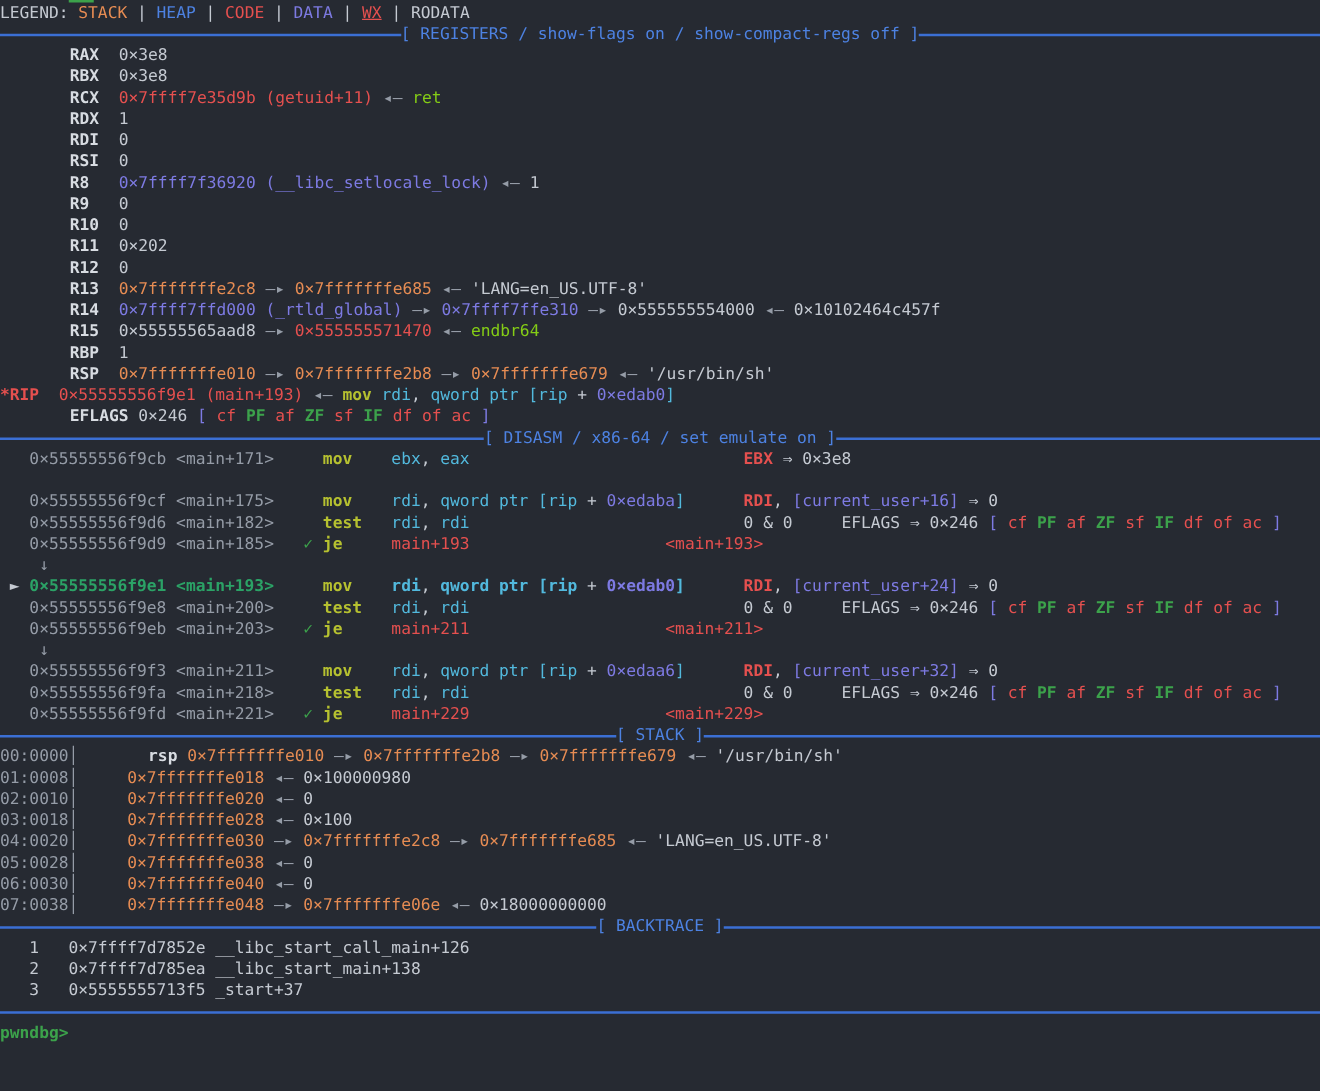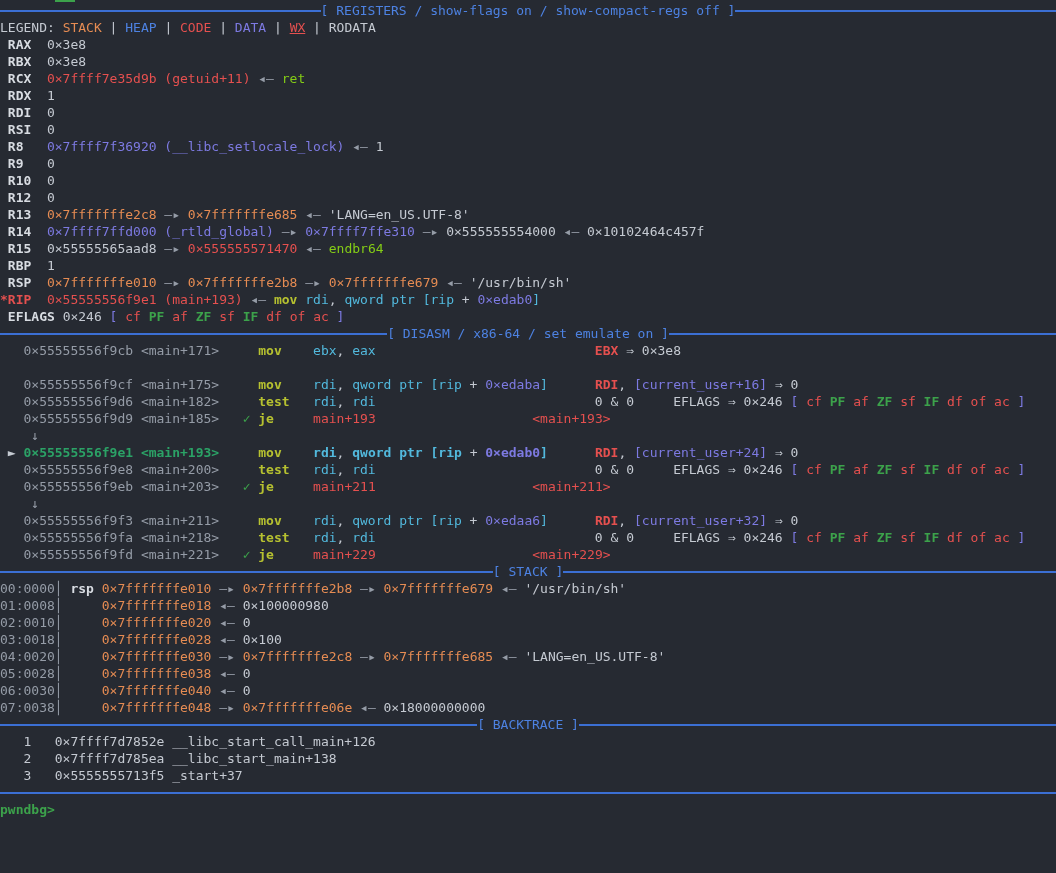--- a/index.html
+++ b/index.html
@@ -14,21 +14,21 @@
     overflow:hidden;
   }
   .line{white-space:pre;height:17px;}
   .line span{white-space:pre;}
   .rule{display:flex;align-items:center;}
   .rline{flex:1;height:2px;background:#3b6fd4;}
   .rlabel{color:#4d82e2;}
   
   .fg{color:#c5cad2;}
   .dim{color:#959ca7;}
-  .wh{color:#d8dce2;font-weight:bold;}
+  .wh{color:#d8dce2;font-weight:bold;padding-left:48px;}
   .or{color:#e68c53;}
   .bl{color:#4d82e2;}
   .rd{color:#e5504f;}
   .rb{color:#e5504f;font-weight:bold;text-align:center;}
   .pu{color:#7d7ae2;}
   .pb{color:#7d7ae2;font-weight:bold;}
   .gb{color:#3ca24b;font-weight:bold;text-align:center;}
   .cg{color:#2ba266;font-weight:bold;}
   .yg{color:#84cc16;}
   .yb{color:#b6c130;font-weight:bold;text-align:right;}
@@ -36,31 +36,32 @@
   .cb{color:#52b9dd;font-weight:bold;}
   .wx{color:#e5504f;text-decoration:underline;}
   .artifact{position:absolute;top:0;left:55px;width:20px;height:2px;background:#3ca24b;}
 </style>
 </head>
 <body>
 
 <div class="screen">
   <div class="artifact"></div>
   <div id="term">
+      <div class="line"><span class="fg">LEGEND: </span><span class="or">STACK</span><span class="fg"> | </span><span class="bl">HEAP</span><span class="fg"> | </span><span class="rd">CODE</span><span class="fg"> | </span><span class="pu">DATA</span><span class="fg"> | </span><span class="wx">WX</span><span class="fg"> | </span><span class="fg">RODATA</span></div>
       <div class="line rule"><span class="rline"></span><span class="rlabel">[ REGISTERS / show-flags on / show-compact-regs off ]</span><span class="rline"></span></div>
-      <div class="line"><span class="fg">LEGEND: </span><span class="or">STACK</span><span class="fg"> | </span><span class="bl">HEAP</span><span class="fg"> | </span><span class="rd">CODE</span><span class="fg"> | </span><span class="pu">DATA</span><span class="fg"> | </span><span class="wx">WX</span><span class="fg"> | </span><span class="fg">RODATA</span></div>
       <div class="line"><span class="wh"> RAX  </span><span class="fg">0×3e8</span></div>
       <div class="line"><span class="wh"> RBX  </span><span class="fg">0×3e8</span></div>
       <div class="line"><span class="wh"> RCX  </span><span class="rd">0×7ffff7e35d9b (getuid+11)</span><span class="dim"> ◂— </span><span class="yg">ret</span></div>
       <div class="line"><span class="wh"> RDX  </span><span class="fg">1</span></div>
       <div class="line"><span class="wh"> RDI  </span><span class="fg">0</span></div>
       <div class="line"><span class="wh"> RSI  </span><span class="fg">0</span></div>
       <div class="line"><span class="wh"> R8   </span><span class="pu">0×7ffff7f36920 (__libc_setlocale_lock)</span><span class="dim"> ◂— </span><span class="fg">1</span></div>
       <div class="line"><span class="wh"> R9   </span><span class="fg">0</span></div>
       <div class="line"><span class="wh"> R10  </span><span class="fg">0</span></div>
+      <div class="line"><span class="wh"> R11  </span><span class="fg">0×202</span></div>
       <div class="line"><span class="wh"> R12  </span><span class="fg">0</span></div>
       <div class="line"><span class="wh"> R13  </span><span class="or">0×7fffffffe2c8</span><span class="dim"> —▸ </span><span class="or">0×7fffffffe685</span><span class="dim"> ◂— </span><span class="fg">'LANG=en_US.UTF-8'</span></div>
       <div class="line"><span class="wh"> R14  </span><span class="pu">0×7ffff7ffd000 (_rtld_global)</span><span class="dim"> —▸ </span><span class="pu">0×7ffff7ffe310</span><span class="dim"> —▸ </span><span class="fg">0×555555554000</span><span class="dim"> ◂— </span><span class="fg">0×10102464c457f</span></div>
       <div class="line"><span class="wh"> R15  </span><span class="fg">0×55555565aad8</span><span class="dim"> —▸ </span><span class="rd">0×555555571470</span><span class="dim"> ◂— </span><span class="yg">endbr64</span></div>
       <div class="line"><span class="wh"> RBP  </span><span class="fg">1</span></div>
       <div class="line"><span class="wh"> RSP  </span><span class="or">0×7fffffffe010</span><span class="dim"> —▸ </span><span class="or">0×7fffffffe2b8</span><span class="dim"> —▸ </span><span class="or">0×7fffffffe679</span><span class="dim"> ◂— </span><span class="fg">'/usr/bin/sh'</span></div>
       <div class="line"><span class="rb">*RIP  </span><span class="rd">0×55555556f9e1 (main+193)</span><span class="dim"> ◂— </span><span class="yb">mov</span><span class="fg"> </span><span class="cy">rdi</span><span class="fg">, </span><span class="cy">qword ptr [rip</span><span class="fg"> + </span><span class="pu">0×edab0</span><span class="cy">]</span></div>
       <div class="line"><span class="wh"> EFLAGS </span><span class="fg">0×246 </span><span class="pu">[ </span><span class="rd">cf </span><span class="gb">PF </span><span class="rd">af </span><span class="gb">ZF </span><span class="rd">sf </span><span class="gb">IF </span><span class="rd">df </span><span class="rd">of </span><span class="rd">ac </span><span class="pu">]</span></div>
       <div class="line rule"><span class="rline"></span><span class="rlabel">[ DISASM / x86-64 / set emulate on ]</span><span class="rline"></span></div>
       <div class="line"><span class="dim">   0×55555556f9cb &lt;main+171&gt;     </span><span class="yb">mov</span><span class="fg">    </span><span class="cy">ebx</span><span class="fg">, </span><span class="cy">eax</span><span class="fg">                            </span><span class="rb">EBX</span><span class="fg"> ⇒ 0×3e8</span></div>

